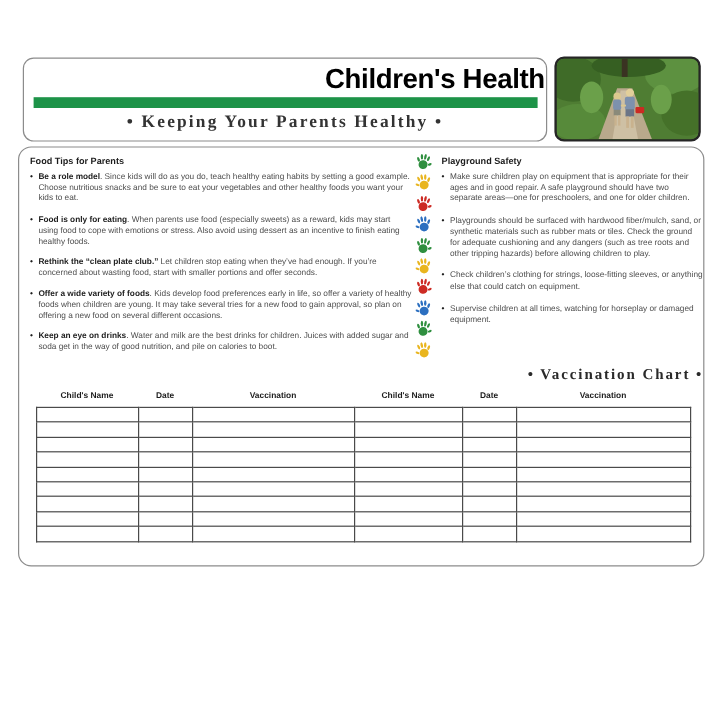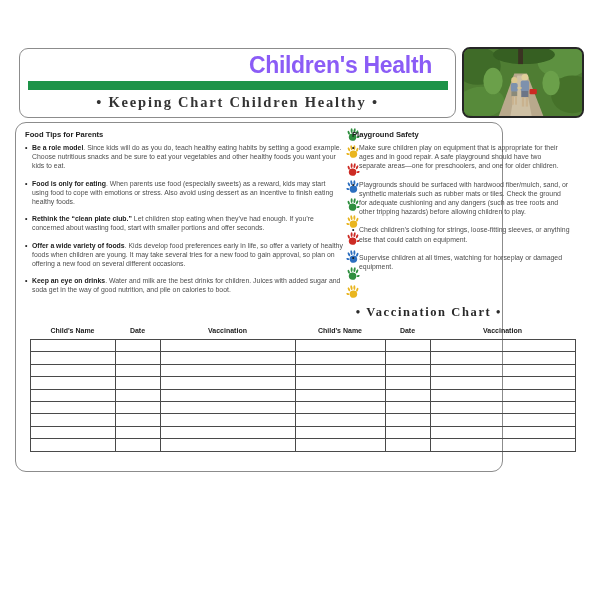--- a/index.html
+++ b/index.html
@@ -2,51 +2,51 @@
 <html><head>
 <meta charset="utf-8">
 <style>
   * { box-sizing: border-box; margin: 0; padding: 0; }
   html,body { width:600px; height:600px; background:#ffffff; }
   body { font-family:"Liberation Sans", sans-serif; color:#4a4a4a; position:relative; overflow:hidden; }
 
   
   .header-box{ position:absolute; left:19px; top:48px; width:437px; height:70px;
     background:#fff; border:1.5px solid #8c8c8c; border-radius:9px; }
-  .app-title{ position:absolute; top:3px; right:23px; font-size:23px; font-weight:700;
-    letter-spacing:-0.3px; color:#8b5cf6; white-space:nowrap; }
+  .app-title{ position:absolute; top:3px; right:1px; font-size:23px; font-weight:700;
+    letter-spacing:-0.3px; color:#000000; white-space:nowrap; }
   .green-bar{ position:absolute; top:32px; left:8px; width:420px; height:9px; background:#1d9348; }
   .subtitle{ position:absolute; top:45px; left:0; width:100%; text-align:center;
     font-family:"Liberation Serif", serif; font-weight:700; font-size:14.5px;
     letter-spacing:1.8px; color:#333; white-space:nowrap; }
 
   .photo-frame{ position:absolute; left:462px; top:47px; width:122px; height:71px;
     border:2px solid #262626; border-radius:8px; overflow:hidden; background:#4f7d33; }
   .photo-frame svg{ display:block; width:100%; height:100%; }
 
   
-  .content-box{ position:absolute; left:15px; top:122px; width:488px; height:350px;
+  .content-box{ position:absolute; left:15px; top:122px; width:572px; height:350px;
     background:#fff; border:1.5px solid #8c8c8c; border-radius:11px; }
 
   .col-heading{ font-size:7.6px; font-weight:700; color:#1c1c1c; margin-bottom:4px; }
   .bullet-list{ list-style:none; }
   .bullet-list li{ font-size:6.9px; line-height:9.2px; margin-bottom:8px;
     padding-left:7px; position:relative; color:#4d4d4d; }
   .bullet-list li::before{ content:"•"; position:absolute; left:0; top:0; font-weight:700; color:#1c1c1c; }
   .bullet-list b{ font-weight:700; color:#1c1c1c; }
 
   .food-col{ position:absolute; left:9px; top:7px; width:318px; }
 
   .hands-col{ position:absolute; left:327px; top:4px; width:20px;
     display:flex; flex-direction:column; align-items:center; }
   .hand{ width:14px; height:14.8px; margin-bottom:2.6px; transform:rotate(9deg); }
   .hand.flip{ transform:scaleX(-1) rotate(9deg); }
   .hand svg{ display:block; width:100%; height:100%; }
 
-  .playground-col{ position:absolute; left:336px; top:7px; width:218px; }
+  .playground-col{ position:absolute; left:352px; top:7px; width:218px; }
   .playground-col .bullet-list li{ margin-bottom:9px; }
 
   
   .vacc-heading{ position:absolute; top:182px; left:0; width:100%; text-align:right;
     font-family:"Liberation Serif", serif; font-weight:700; font-size:12.5px;
     letter-spacing:1.6px; color:#2a2a2a; }
 
   .vacc-header-row{ position:absolute; left:14px; top:204px; width:545px; display:flex;
     font-size:7px; font-weight:700; color:#1c1c1c; text-align:center; }
   .w1{width:85px}.w2{width:45px}.w3{width:135px}.w4{width:90px}.w5{width:45px}.w6{width:145px}
@@ -56,21 +56,21 @@
   .vacc-table td{ border:1px solid #4a4a4a; height:12.4px; padding:0; }
 </style>
 </head>
 <body>
 
 <div class="page">
 
   <div class="header-box">
     <div class="app-title">Children's Health</div>
     <div class="green-bar"></div>
-    <div class="subtitle">• Keeping Chart Children Healthy •</div>
+    <div class="subtitle">• Keeping Your Parents Healthy •</div>
   </div>
 
   <div class="photo-frame">
     <svg viewBox="0 0 122 71" preserveAspectRatio="none">
       <rect width="122" height="71" fill="#4f7d33"></rect>
       <ellipse cx="14" cy="18" rx="24" ry="20" fill="#3f6b28"></ellipse>
       <ellipse cx="102" cy="14" rx="26" ry="17" fill="#5d9140"></ellipse>
       <ellipse cx="112" cy="48" rx="22" ry="20" fill="#457129"></ellipse>
       <ellipse cx="18" cy="56" rx="24" ry="16" fill="#578a3a"></ellipse>
       <ellipse cx="62" cy="6" rx="32" ry="10" fill="#365f22"></ellipse>

